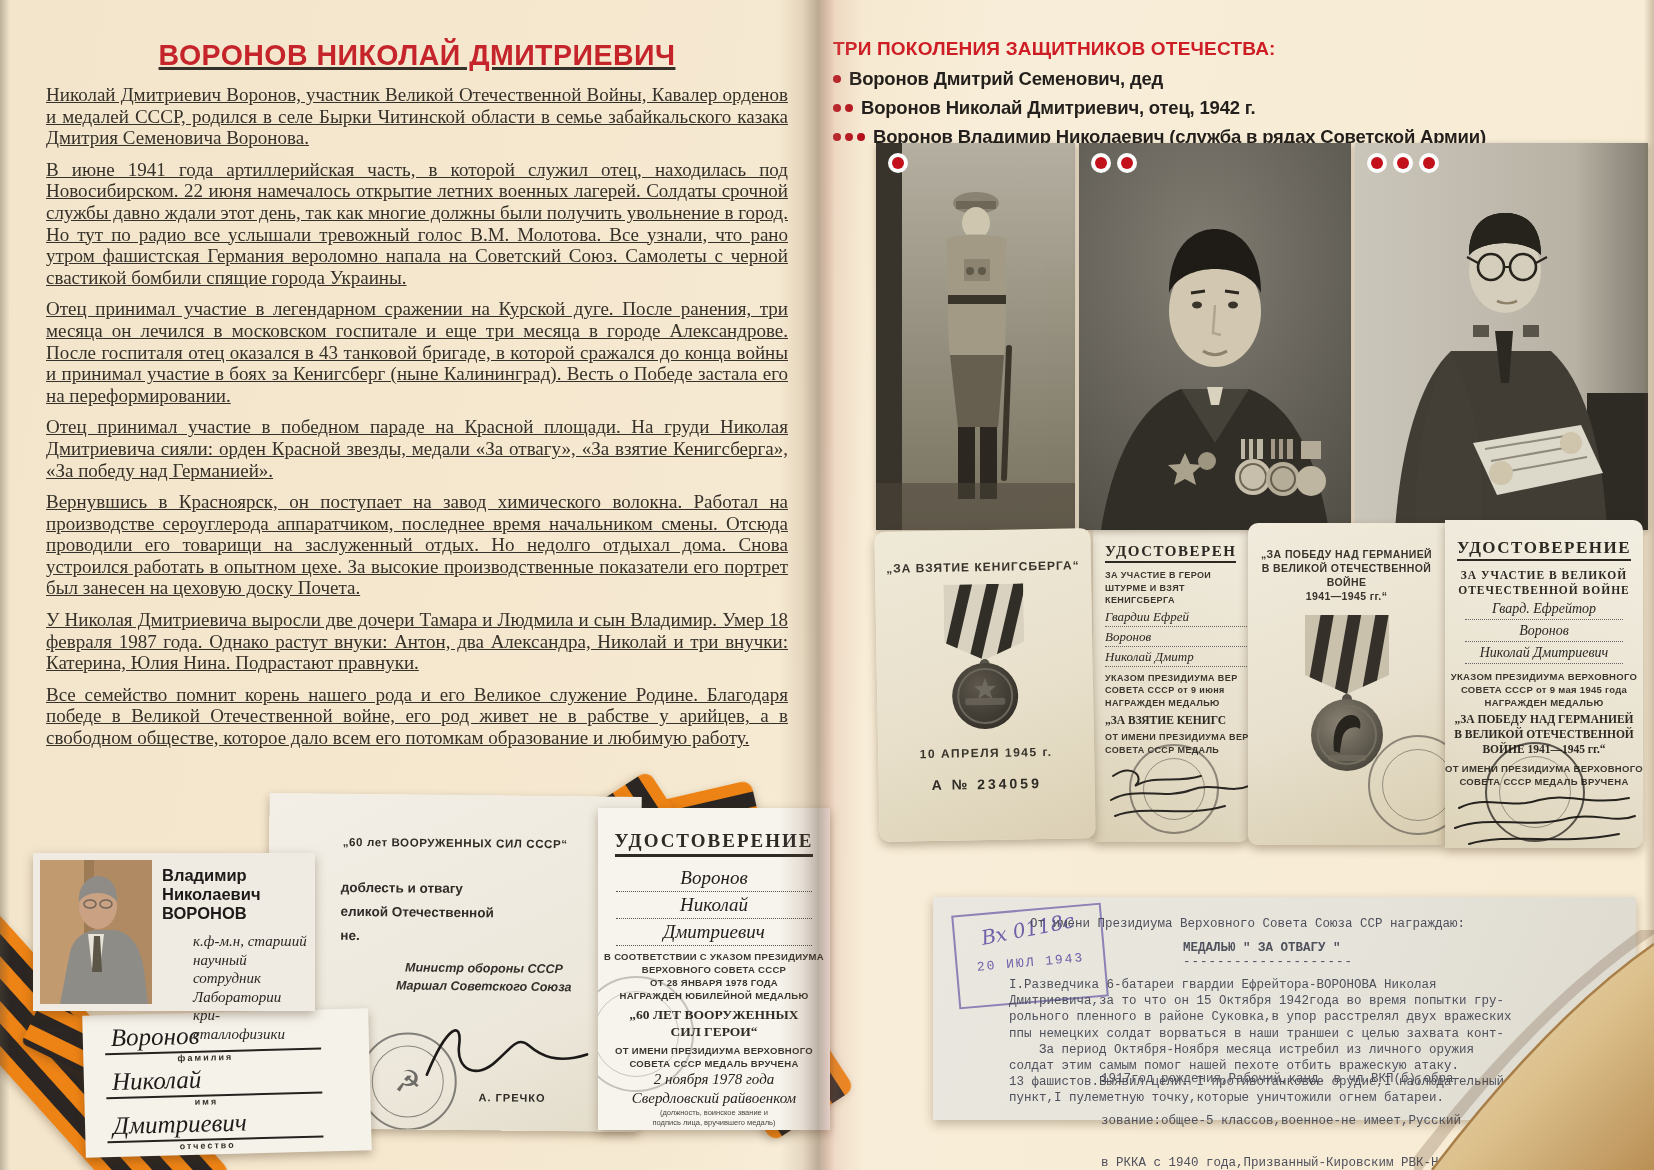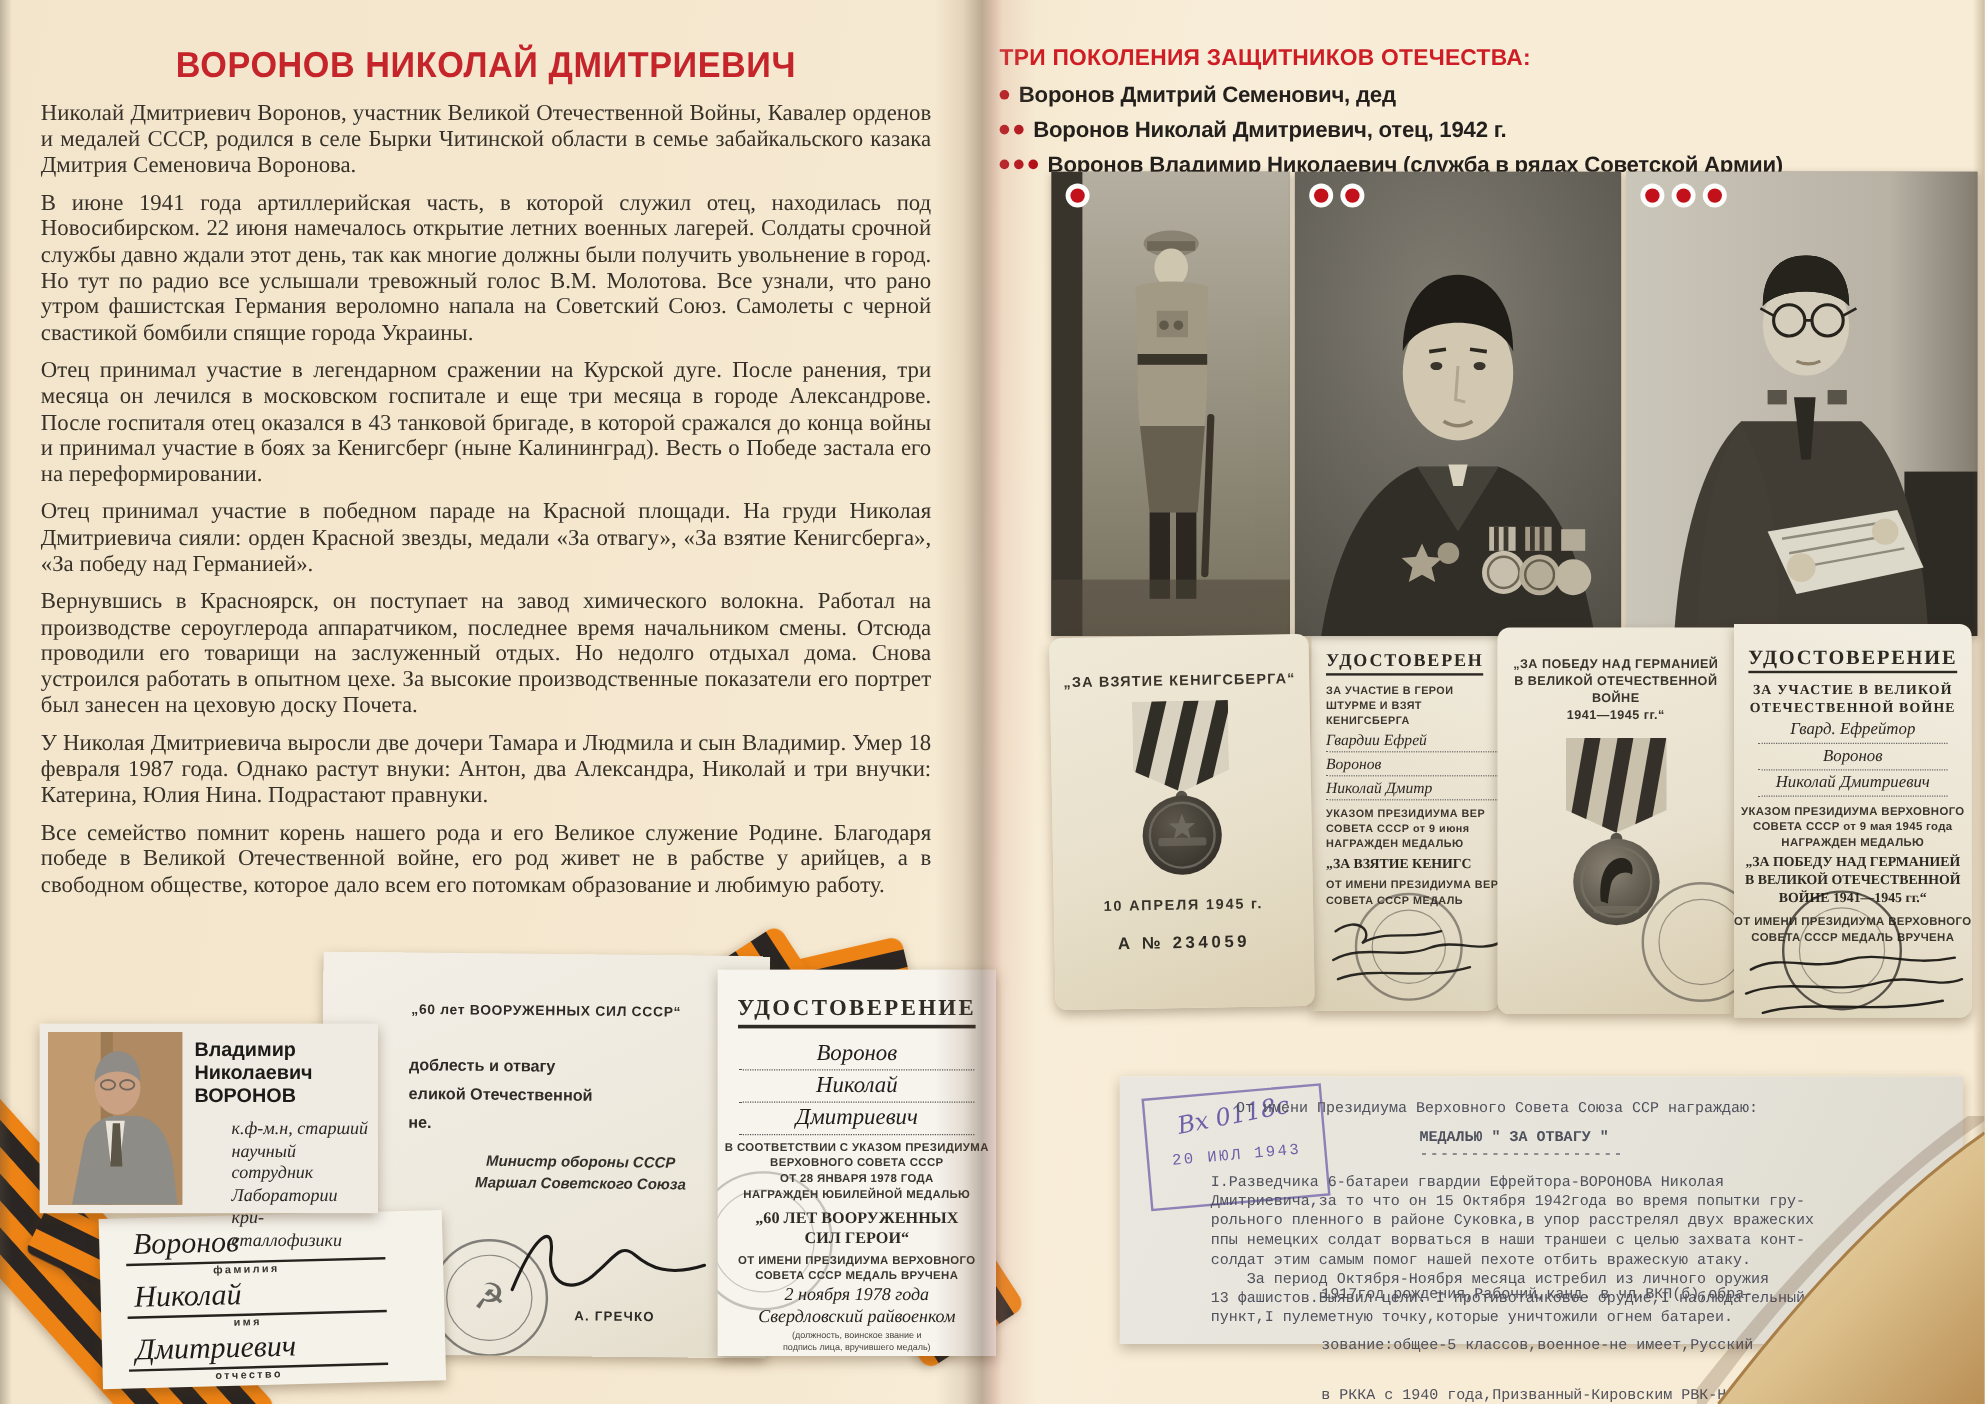--- a/index.html
+++ b/index.html
@@ -7,21 +7,21 @@
     background:linear-gradient(100deg,#f3e5cb 0%,#f6e9d1 46%,#f8edd8 54%,#f7ebd4 100%);
     font-family:"Liberation Serif",serif;}
   
   .gutter{position:absolute;left:779px;top:0;width:84px;height:100%;z-index:6;pointer-events:none;
     background:linear-gradient(90deg,rgba(120,85,55,0) 0%,rgba(115,82,52,.14) 28%,rgba(75,48,28,.34) 47%,rgba(150,85,72,.28) 58%,rgba(205,150,135,.20) 67%,rgba(120,85,55,0) 100%);}
   .edge-left{position:absolute;left:0;top:0;width:10px;height:100%;z-index:7;pointer-events:none;
     background:linear-gradient(90deg,rgba(90,80,65,.35),rgba(90,80,65,0));}
   .edge-right{position:absolute;right:0;top:0;width:10px;height:100%;z-index:7;pointer-events:none;
     background:linear-gradient(270deg,rgba(110,80,50,.30),rgba(110,80,50,0));}
   
-  .left-col{position:absolute;left:34px;top:38px;width:742px;color:#363129;z-index:2;}
+  .left-col{position:absolute;left:46px;top:38px;width:742px;color:#363129;z-index:2;text-decoration:underline;}
   .page-title{margin:0 0 12px;text-align:center;font-family:"Liberation Sans",sans-serif;
     font-weight:700;font-size:30px;letter-spacing:.5px;color:#c5242b;transform:scaleX(.95);}
   .left-paragraphs .ln{margin:0 0 10px;text-align:justify;font-size:19px;line-height:21.6px;}
   
   .ribbon{position:absolute;z-index:1;border-radius:10px;
     background:linear-gradient(180deg,#ee8315 0,#ee8315 12px,#2b2623 12px,#2b2623 27px,#ee8315 27px,#ee8315 42px,#2b2623 42px,#2b2623 57px,#ee8315 57px,#ee8315 72px,#2b2623 72px,#2b2623 87px,#ee8315 87px,#ee8315 100px);
     filter:drop-shadow(0 3px 4px rgba(80,50,20,.30));}
   .ribbon-a{left:-70px;top:838px;width:450px;height:100px;transform:rotate(48deg);transform-origin:0 0;}
   .ribbon-b{left:195px;top:908px;width:570px;height:98px;transform:rotate(-13deg);transform-origin:0 0;}
   .ribbon-c{left:648px;top:770px;width:380px;height:98px;transform:rotate(57deg);transform-origin:0 0;}
@@ -509,22 +509,22 @@
       <div class="aw-stamp-line2">20 ИЮЛ 1943</div>
     </div>
     <div class="aw-header">От имени Президиума Верховного Совета Союза ССР награждаю:</div>
     <div class="aw-medal">МЕДАЛЬЮ " ЗА ОТВАГУ "</div>
     <div class="aw-divider">--------------------</div>
     <div class="aw-body">
         <div class="ln">I.Разведчика 6-батареи гвардии Ефрейтора-ВОРОНОВА Николая</div>
         <div class="ln">Дмитриевича,за то что он 15 Октября 1942года во время попытки гру-</div>
         <div class="ln">рольного пленного в районе Суковка,в упор расстрелял двух вражеских</div>
         <div class="ln">ппы немецких солдат ворваться в наши траншеи с целью захвата конт-</div>
+        <div class="ln">    За период Октября-Ноября месяца истребил из личного оружия</div>
         <div class="ln">солдат этим самым помог нашей пехоте отбить вражескую атаку.</div>
-        <div class="ln">    За период Октября-Ноября месяца истребил из личного оружия</div>
         <div class="ln">13 фашистов.Выявил цели: I противотанковое орудие,I наблюдательный</div>
         <div class="ln">пункт,I пулеметную точку,которые уничтожили огнем батареи.</div>
       </div>
     <div class="aw-bio">
         <div class="ln">1917год рождения,Рабочий,канд. в чл.ВКП(б),обра-</div>
         <div class="ln">зование:общее-5 классов,военное-не имеет,Русский</div>
         <div class="ln">в РККА с 1940 года,Призванный-Кировским РВК-НО</div>
         <div class="ln">м-р-</div>
       </div>
   </div>

